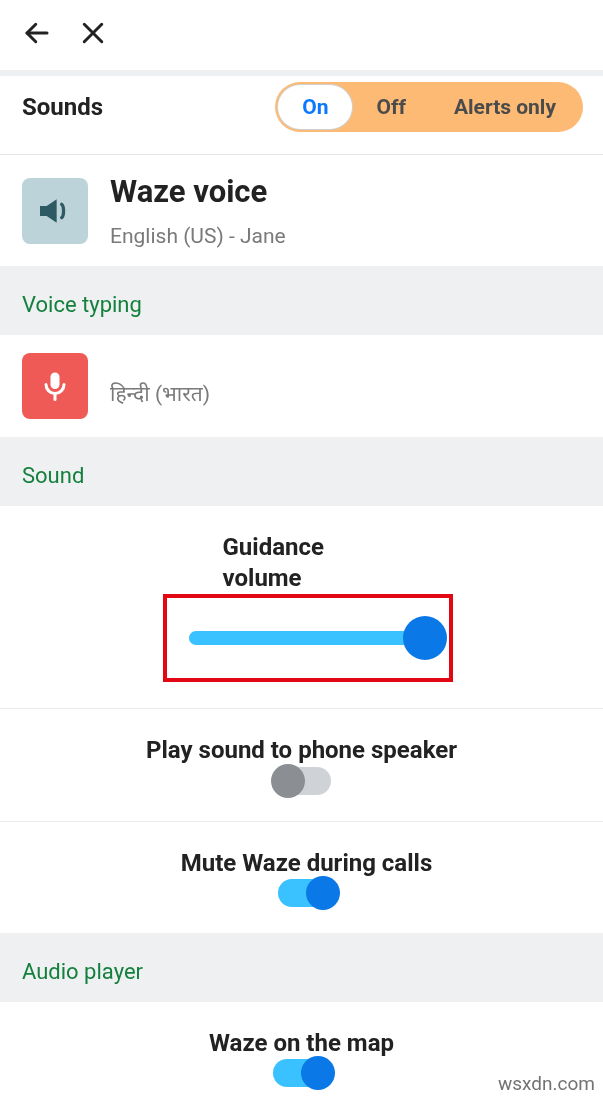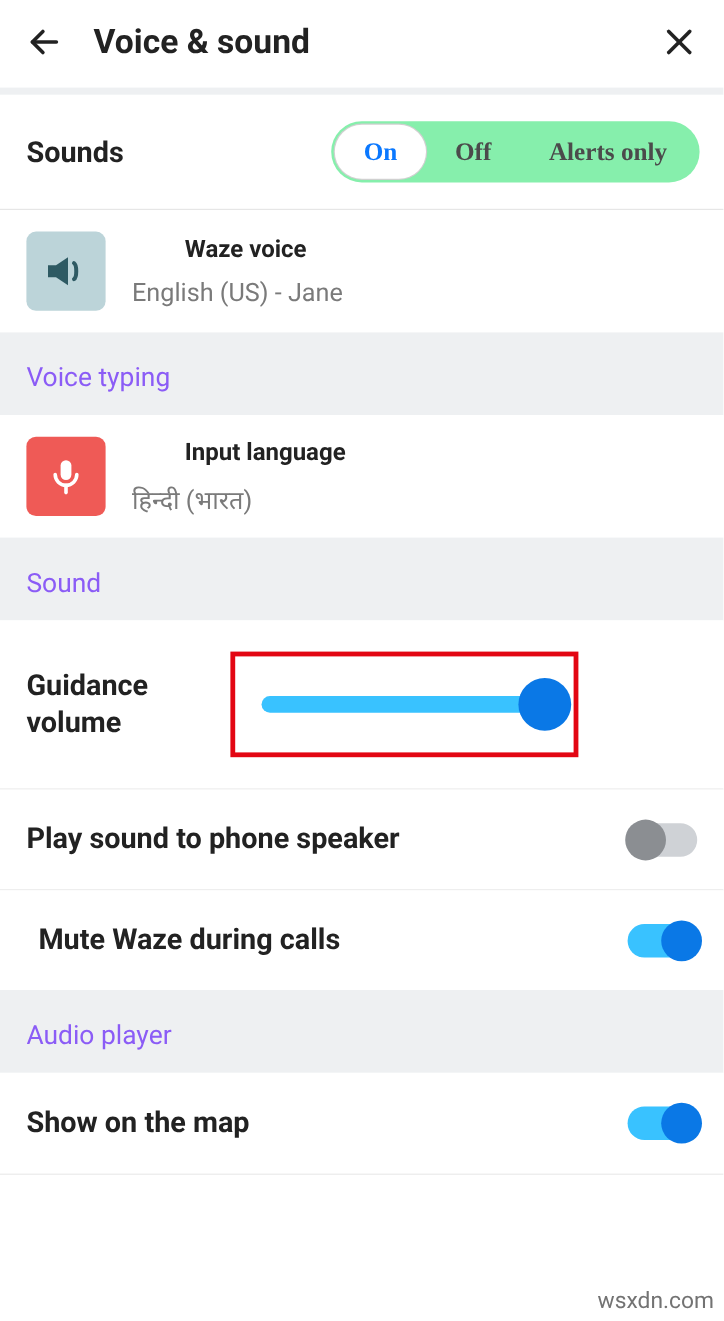--- a/index.html
+++ b/index.html
@@ -19,31 +19,30 @@
     background: #fff;
   }
   .header .back { margin-right: 26px; }
   .header h1 { font-size: 28px; font-weight: 700; flex: 1; }
   .svgicon { display: block; }
 
   
   .sounds-row {
     display: flex;
     align-items: center;
-    padding: 22px 20px 22px 22px;
+    padding: 6px 20px 22px 22px;
     border-bottom: 1px solid #e6e6e6;
     background: #fff;
   }
   .sounds-row .label { font-size: 24px; font-weight: 700; flex: 1; }
   .segmented {
     display: flex;
-    background: #86efac;
+    background: #fdba74;
     border-radius: 999px;
     padding: 3px;
-    font-family: Liberation Serif, serif;
   }
   .segmented .seg {
     padding: 10px 24px;
     font-size: 21px;
     font-weight: 700;
     border-radius: 999px;
     color: #4b4b4b;
   }
   .segmented .seg.active {
     background: #fff;
@@ -59,36 +58,37 @@
     background: #fff;
   }
   .icon-row .icon-tile {
     width: 66px; height: 66px;
     border-radius: 8px;
     display: flex; align-items: center; justify-content: center;
     margin-right: 22px;
   }
   .tile-blue { background: #bcd4d9; }
   .tile-red { background: #ef5a56; border-radius: 50%; }
-  .icon-row .row-title { font-size: 20px; font-weight: 700; margin-left: 44px; }
+  .icon-row .row-title { font-size: 31px; font-weight: 700; }
   .icon-row .row-sub { font-size: 21px; color: #7a7a7a; margin-top: 14px; }
 
   .sect-header {
     background: #eef0f2;
     padding: 26px 22px 18px 22px;
     font-size: 22px;
-    color: #8b5cf6;
+    color: #15803d;
   }
 
   .setting-row {
     display: flex;
     align-items: center;
     padding: 26px 22px;
     background: #fff;
     border-bottom: 1px solid #eaeaea;
+    flex-direction: column;
   }
   .setting-row .slabel { font-size: 24px; font-weight: 700; flex: 1; line-height: 1.3; }
   .setting-row .slabel.narrow { max-width: 170px; }
 
   
   .highlight-box {
     border: 4px solid #e30613;
     padding: 18px 14px 18px 22px;
     display: flex;
     align-items: center;
@@ -141,21 +141,20 @@
 </head>
 <body>
 
 <div class="header">
   <span class="back">
     <svg class="svgicon" width="30" height="30" viewBox="0 0 24 24" fill="none" stroke="#222" stroke-width="2.4" stroke-linecap="round" stroke-linejoin="round">
         <line x1="20" y1="12" x2="4" y2="12"></line>
         <polyline points="11 5 4 12 11 19"></polyline>
       </svg>
   </span>
-  <h1>Voice &amp; sound</h1>
   <span>
     <svg class="svgicon" width="30" height="30" viewBox="0 0 24 24" fill="none" stroke="#222" stroke-width="2.4" stroke-linecap="round">
         <line x1="5" y1="5" x2="19" y2="19"></line>
         <line x1="19" y1="5" x2="5" y2="19"></line>
       </svg>
   </span>
 </div>
 
 <div class="section-gap-big"></div>
 
@@ -185,21 +184,20 @@
 
 <div class="icon-row">
   <div class="icon-tile tile-red">
     <svg width="36" height="36" viewBox="0 0 24 24" fill="#fff">
         <rect x="9" y="3" width="6" height="11" rx="3"></rect>
         <path d="M6 11a6 6 0 0 0 12 0" fill="none" stroke="#fff" stroke-width="2" stroke-linecap="round"></path>
         <line x1="12" y1="17" x2="12" y2="21" stroke="#fff" stroke-width="2" stroke-linecap="round"></line>
       </svg>
   </div>
   <div>
-    <div class="row-title">Input language</div>
     <div class="row-sub">हिन्दी (भारत)</div>
   </div>
 </div>
 
 <div class="sect-header">Sound</div>
 
 <div class="setting-row" style="padding-right:10px;">
   <div class="slabel narrow">Guidance volume</div>
   <div class="highlight-box">
     <div class="slider">
@@ -222,20 +220,20 @@
   <div class="slabel">Mute Waze during calls</div>
   <div class="toggle on" id="tg-mute">
     <div class="track"></div>
       <div class="knob"></div>
   </div>
 </div>
 
 <div class="sect-header">Audio player</div>
 
 <div class="setting-row">
-  <div class="slabel">Show on the map</div>
+  <div class="slabel">Waze on the map</div>
   <div class="toggle on" id="tg-map">
     <div class="track"></div>
       <div class="knob"></div>
   </div>
 </div>
 
 <div class="watermark">wsxdn.com</div>
 
 </body></html>

